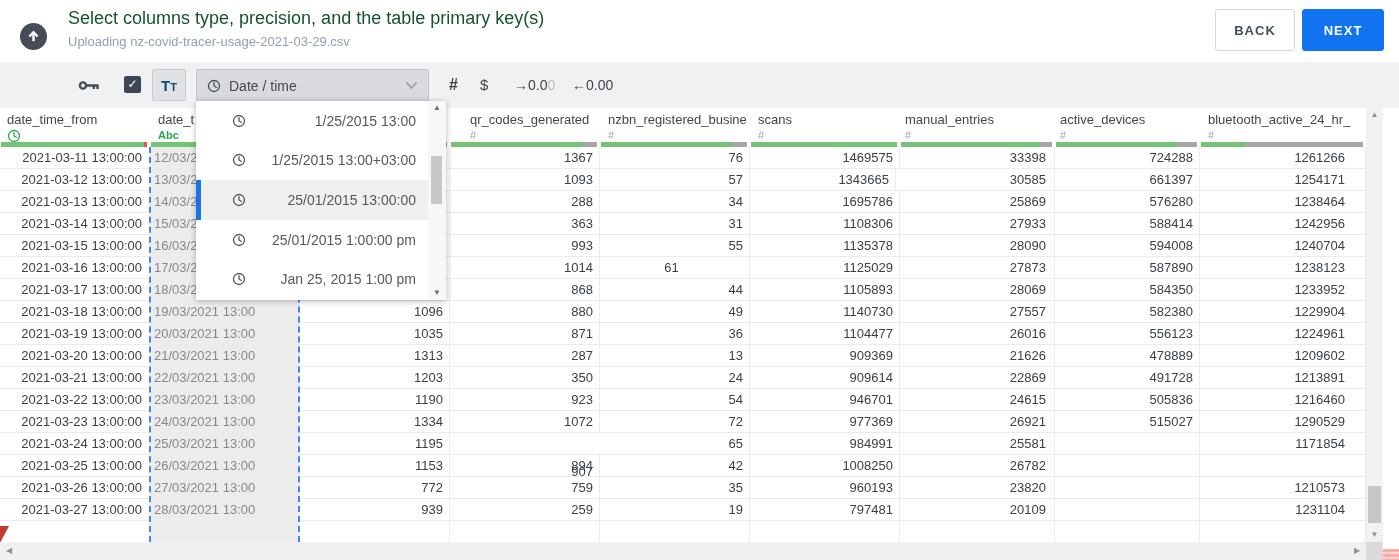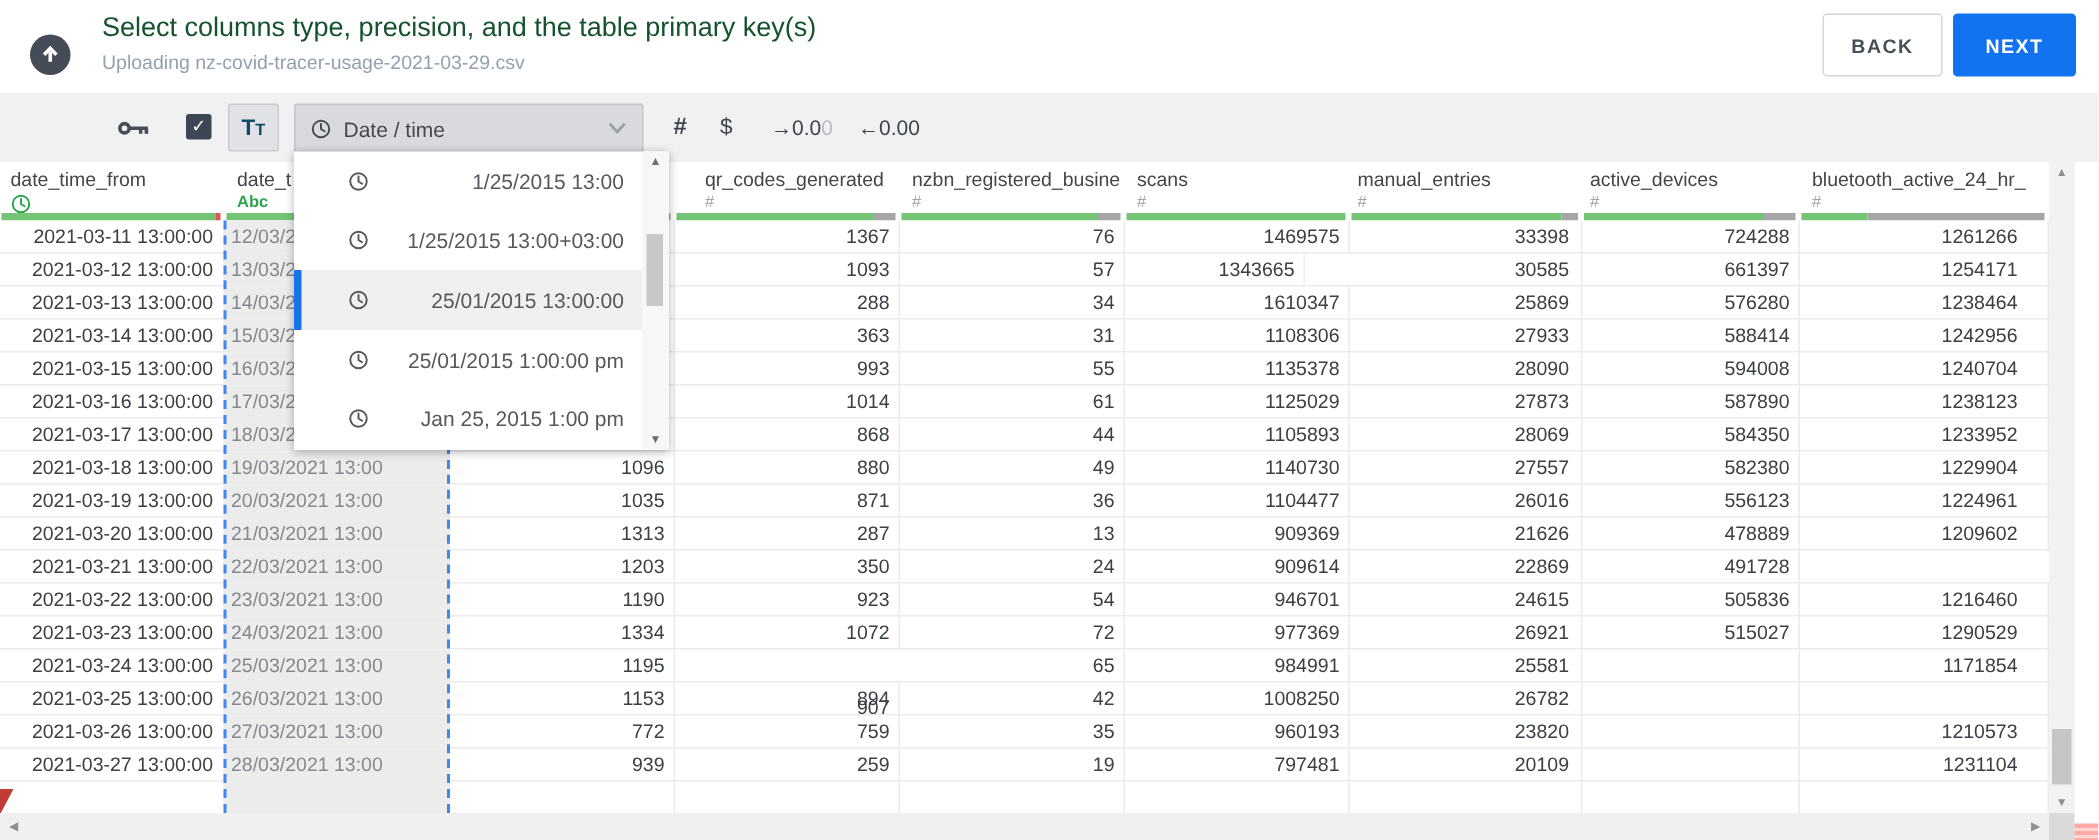--- a/index.html
+++ b/index.html
@@ -183,32 +183,32 @@
           <div class="tcell" style="left: 900px; width: 155px; text-align: right; padding-right: 8px;">33398</div>
           <div class="tcell" style="left: 1055px; width: 145px; text-align: right; padding-right: 6px;">724288</div>
           <div class="tcell" style="left: 1200px; width: 166px; text-align: right; padding-right: 20px;">1261266</div>
         </div>
         <div class="trow" style="top: 61px;">
           <div class="tcell" style="left: 0px; width: 150px; text-align: right; padding-right: 7px;">2021-03-12 13:00:00</div>
           <div class="tcell selcol" style="left: 150px; width: 150px; text-align: left; padding-left: 4px;">13/03/2021 13:00</div>
           <div class="tcell" style="left: 300px; width: 150px; text-align: right; padding-right: 6px;"></div>
           <div class="tcell" style="left: 450px; width: 150px; text-align: right; padding-right: 6px;">1093</div>
           <div class="tcell" style="left: 600px; width: 150px; text-align: right; padding-right: 6px;">57</div>
-          <div class="tcell" style="left: 720px; width: 150px; text-align: right; padding-right: 6px;">1343665</div>
+          <div class="tcell" style="left: 746px; width: 150px; text-align: right; padding-right: 6px;">1343665</div>
           <div class="tcell" style="left: 900px; width: 155px; text-align: right; padding-right: 8px;">30585</div>
           <div class="tcell" style="left: 1055px; width: 145px; text-align: right; padding-right: 6px;">661397</div>
           <div class="tcell" style="left: 1200px; width: 166px; text-align: right; padding-right: 20px;">1254171</div>
         </div>
         <div class="trow" style="top: 83px;">
           <div class="tcell" style="left: 0px; width: 150px; text-align: right; padding-right: 7px;">2021-03-13 13:00:00</div>
           <div class="tcell selcol" style="left: 150px; width: 150px; text-align: left; padding-left: 4px;">14/03/2021 13:00</div>
           <div class="tcell" style="left: 300px; width: 150px; text-align: right; padding-right: 6px;"></div>
           <div class="tcell" style="left: 450px; width: 150px; text-align: right; padding-right: 6px;">288</div>
           <div class="tcell" style="left: 600px; width: 150px; text-align: right; padding-right: 6px;">34</div>
-          <div class="tcell" style="left: 750px; width: 150px; text-align: right; padding-right: 6px;">1610347</div>
+          <div class="tcell" style="left: 750px; width: 150px; text-align: right; padding-right: 6px;">1695786</div>
           <div class="tcell" style="left: 900px; width: 155px; text-align: right; padding-right: 8px;">25869</div>
           <div class="tcell" style="left: 1055px; width: 145px; text-align: right; padding-right: 6px;">576280</div>
           <div class="tcell" style="left: 1200px; width: 166px; text-align: right; padding-right: 20px;">1238464</div>
         </div>
         <div class="trow" style="top: 105px;">
           <div class="tcell" style="left: 0px; width: 150px; text-align: right; padding-right: 7px;">2021-03-14 13:00:00</div>
           <div class="tcell selcol" style="left: 150px; width: 150px; text-align: left; padding-left: 4px;">15/03/2021 13:00</div>
           <div class="tcell" style="left: 300px; width: 150px; text-align: right; padding-right: 6px;"></div>
           <div class="tcell" style="left: 450px; width: 150px; text-align: right; padding-right: 6px;">363</div>
           <div class="tcell" style="left: 600px; width: 150px; text-align: right; padding-right: 6px;">31</div>
@@ -226,21 +226,21 @@
           <div class="tcell" style="left: 750px; width: 150px; text-align: right; padding-right: 6px;">1135378</div>
           <div class="tcell" style="left: 900px; width: 155px; text-align: right; padding-right: 8px;">28090</div>
           <div class="tcell" style="left: 1055px; width: 145px; text-align: right; padding-right: 6px;">594008</div>
           <div class="tcell" style="left: 1200px; width: 166px; text-align: right; padding-right: 20px;">1240704</div>
         </div>
         <div class="trow" style="top: 149px;">
           <div class="tcell" style="left: 0px; width: 150px; text-align: right; padding-right: 7px;">2021-03-16 13:00:00</div>
           <div class="tcell selcol" style="left: 150px; width: 150px; text-align: left; padding-left: 4px;">17/03/2021 13:00</div>
           <div class="tcell" style="left: 300px; width: 150px; text-align: right; padding-right: 6px;"></div>
           <div class="tcell" style="left: 450px; width: 150px; text-align: right; padding-right: 6px;">1014</div>
-          <div class="tcell" style="left: 600px; width: 150px; text-align: right; padding-right: 6px;">61</div>
+          <div class="tcell" style="left: 600px; width: 150px; text-align: center; padding-right: 6px;">61</div>
           <div class="tcell" style="left: 750px; width: 150px; text-align: right; padding-right: 6px;">1125029</div>
           <div class="tcell" style="left: 900px; width: 155px; text-align: right; padding-right: 8px;">27873</div>
           <div class="tcell" style="left: 1055px; width: 145px; text-align: right; padding-right: 6px;">587890</div>
           <div class="tcell" style="left: 1200px; width: 166px; text-align: right; padding-right: 20px;">1238123</div>
         </div>
         <div class="trow" style="top: 171px;">
           <div class="tcell" style="left: 0px; width: 150px; text-align: right; padding-right: 7px;">2021-03-17 13:00:00</div>
           <div class="tcell selcol" style="left: 150px; width: 150px; text-align: left; padding-left: 4px;">18/03/2021 13:00</div>
           <div class="tcell" style="left: 300px; width: 150px; text-align: right; padding-right: 6px;"></div>
           <div class="tcell" style="left: 450px; width: 150px; text-align: right; padding-right: 6px;">868</div>
@@ -285,20 +285,21 @@
         </div>
         <div class="trow" style="top: 259px;">
           <div class="tcell" style="left: 0px; width: 150px; text-align: right; padding-right: 7px;">2021-03-21 13:00:00</div>
           <div class="tcell selcol" style="left: 150px; width: 150px; text-align: left; padding-left: 4px;">22/03/2021 13:00</div>
           <div class="tcell" style="left: 300px; width: 150px; text-align: right; padding-right: 6px;">1203</div>
           <div class="tcell" style="left: 450px; width: 150px; text-align: right; padding-right: 6px;">350</div>
           <div class="tcell" style="left: 600px; width: 150px; text-align: right; padding-right: 6px;">24</div>
           <div class="tcell" style="left: 750px; width: 150px; text-align: right; padding-right: 6px;">909614</div>
           <div class="tcell" style="left: 900px; width: 155px; text-align: right; padding-right: 8px;">22869</div>
           <div class="tcell" style="left: 1055px; width: 145px; text-align: right; padding-right: 6px;">491728</div>
+          <div class="tcell" style="left: 1200px; width: 166px; text-align: right; padding-right: 20px;">1213891</div>
         </div>
         <div class="trow" style="top: 281px;">
           <div class="tcell" style="left: 0px; width: 150px; text-align: right; padding-right: 7px;">2021-03-22 13:00:00</div>
           <div class="tcell selcol" style="left: 150px; width: 150px; text-align: left; padding-left: 4px;">23/03/2021 13:00</div>
           <div class="tcell" style="left: 300px; width: 150px; text-align: right; padding-right: 6px;">1190</div>
           <div class="tcell" style="left: 450px; width: 150px; text-align: right; padding-right: 6px;">923</div>
           <div class="tcell" style="left: 600px; width: 150px; text-align: right; padding-right: 6px;">54</div>
           <div class="tcell" style="left: 750px; width: 150px; text-align: right; padding-right: 6px;">946701</div>
           <div class="tcell" style="left: 900px; width: 155px; text-align: right; padding-right: 8px;">24615</div>
           <div class="tcell" style="left: 1055px; width: 145px; text-align: right; padding-right: 6px;">505836</div>

